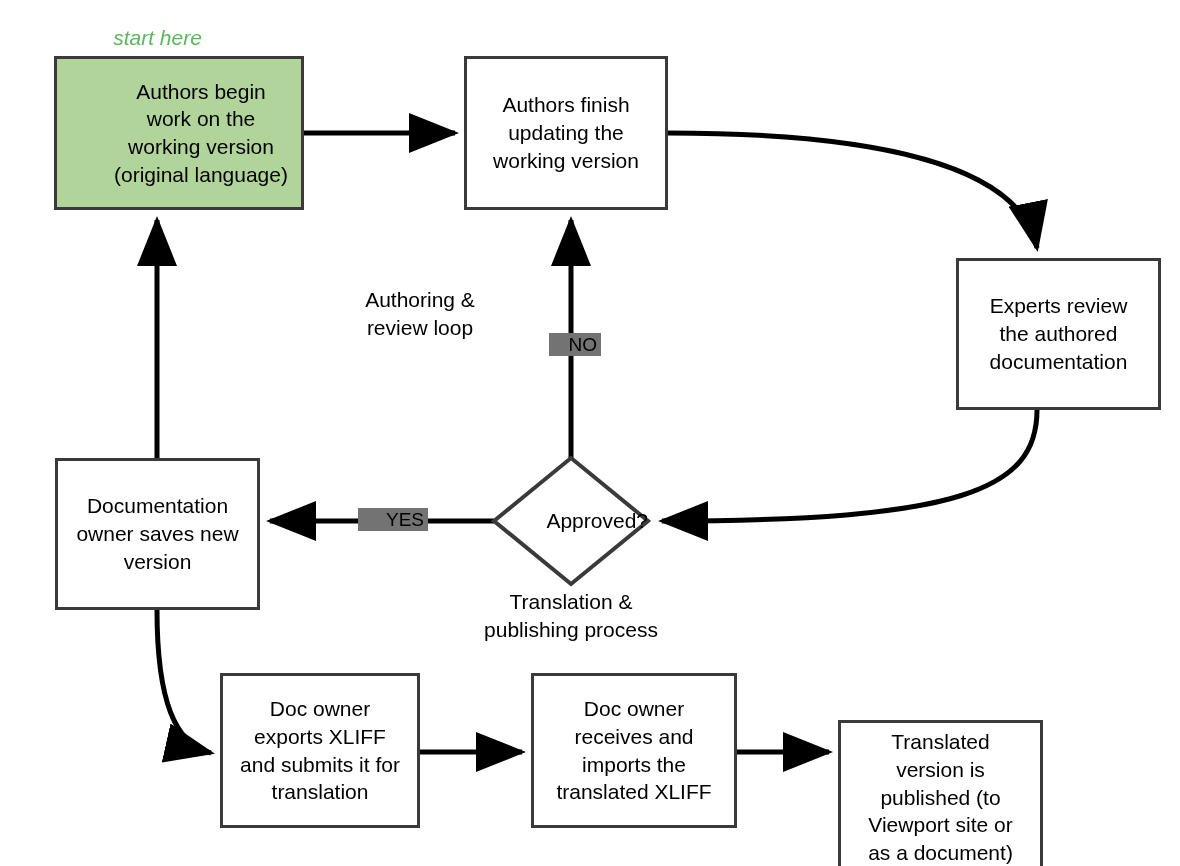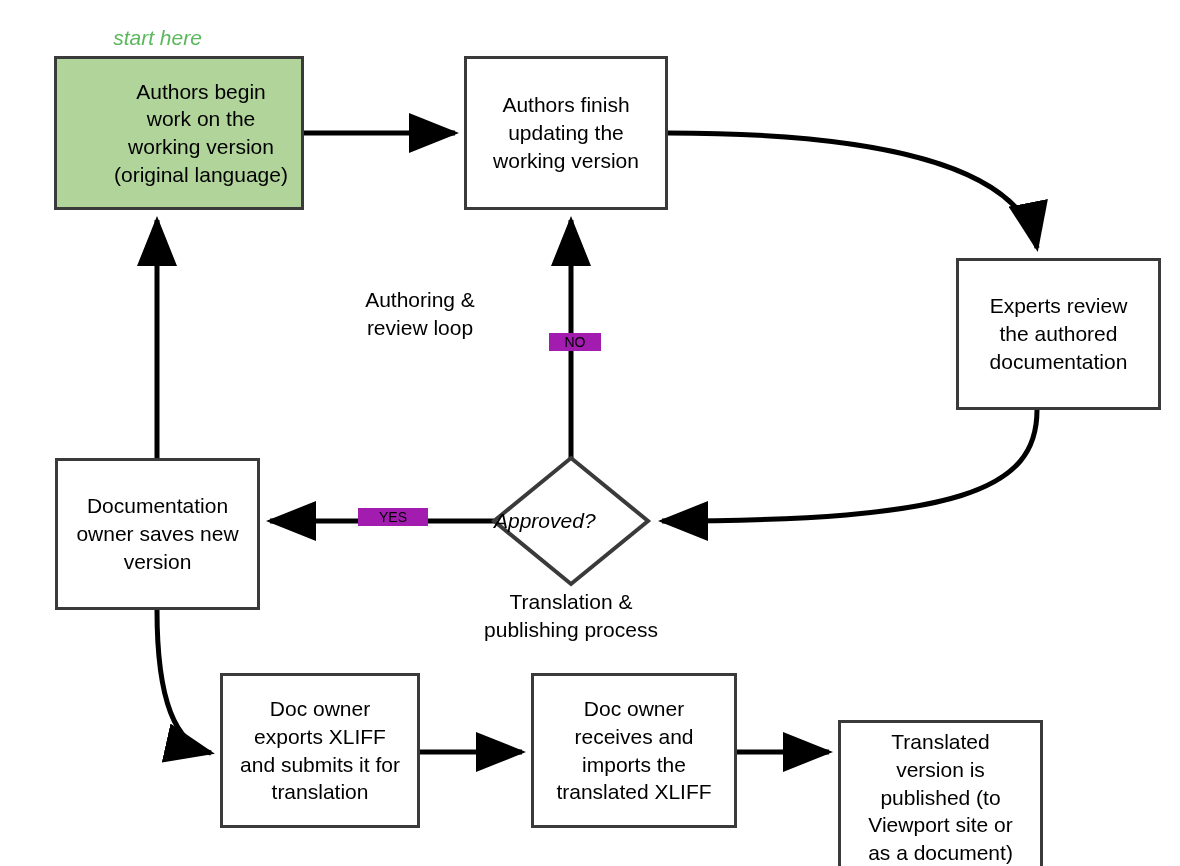--- a/index.html
+++ b/index.html
@@ -50,37 +50,36 @@
     font-size: 21px;
     line-height: 1.34;
     white-space: pre-line;
   }
   .free-label.green-text {
     color: #5cb85c;
     font-style: italic;
   }
   .edge-label {
     position: absolute;
-    background: #a21caf;
-    font-size: 14px;
+    background: #737373;
+    font-size: 19px;
     color: #000000;
-    text-align: center;
+    text-align: right;
     line-height: 1;
     padding: 2px 4px;
   }
   .diamond-text {
     position: absolute;
     width: 100%;
     top: 50%;
     transform: translateY(-50%);
-    text-align: left;
+    text-align: right;
     font-size: 21px;
     color: #000000;
     pointer-events: none;
-    font-style: italic;
   }
 </style>
 </head>
 <body>
 
 <div id="canvas">
 
   <svg class="layer" viewBox="0 0 1180 866" xmlns="http://www.w3.org/2000/svg">
     <defs>
       <marker id="arrowhead" markerWidth="10" markerHeight="8" refX="9.2" refY="4" orient="auto" markerUnits="strokeWidth">

